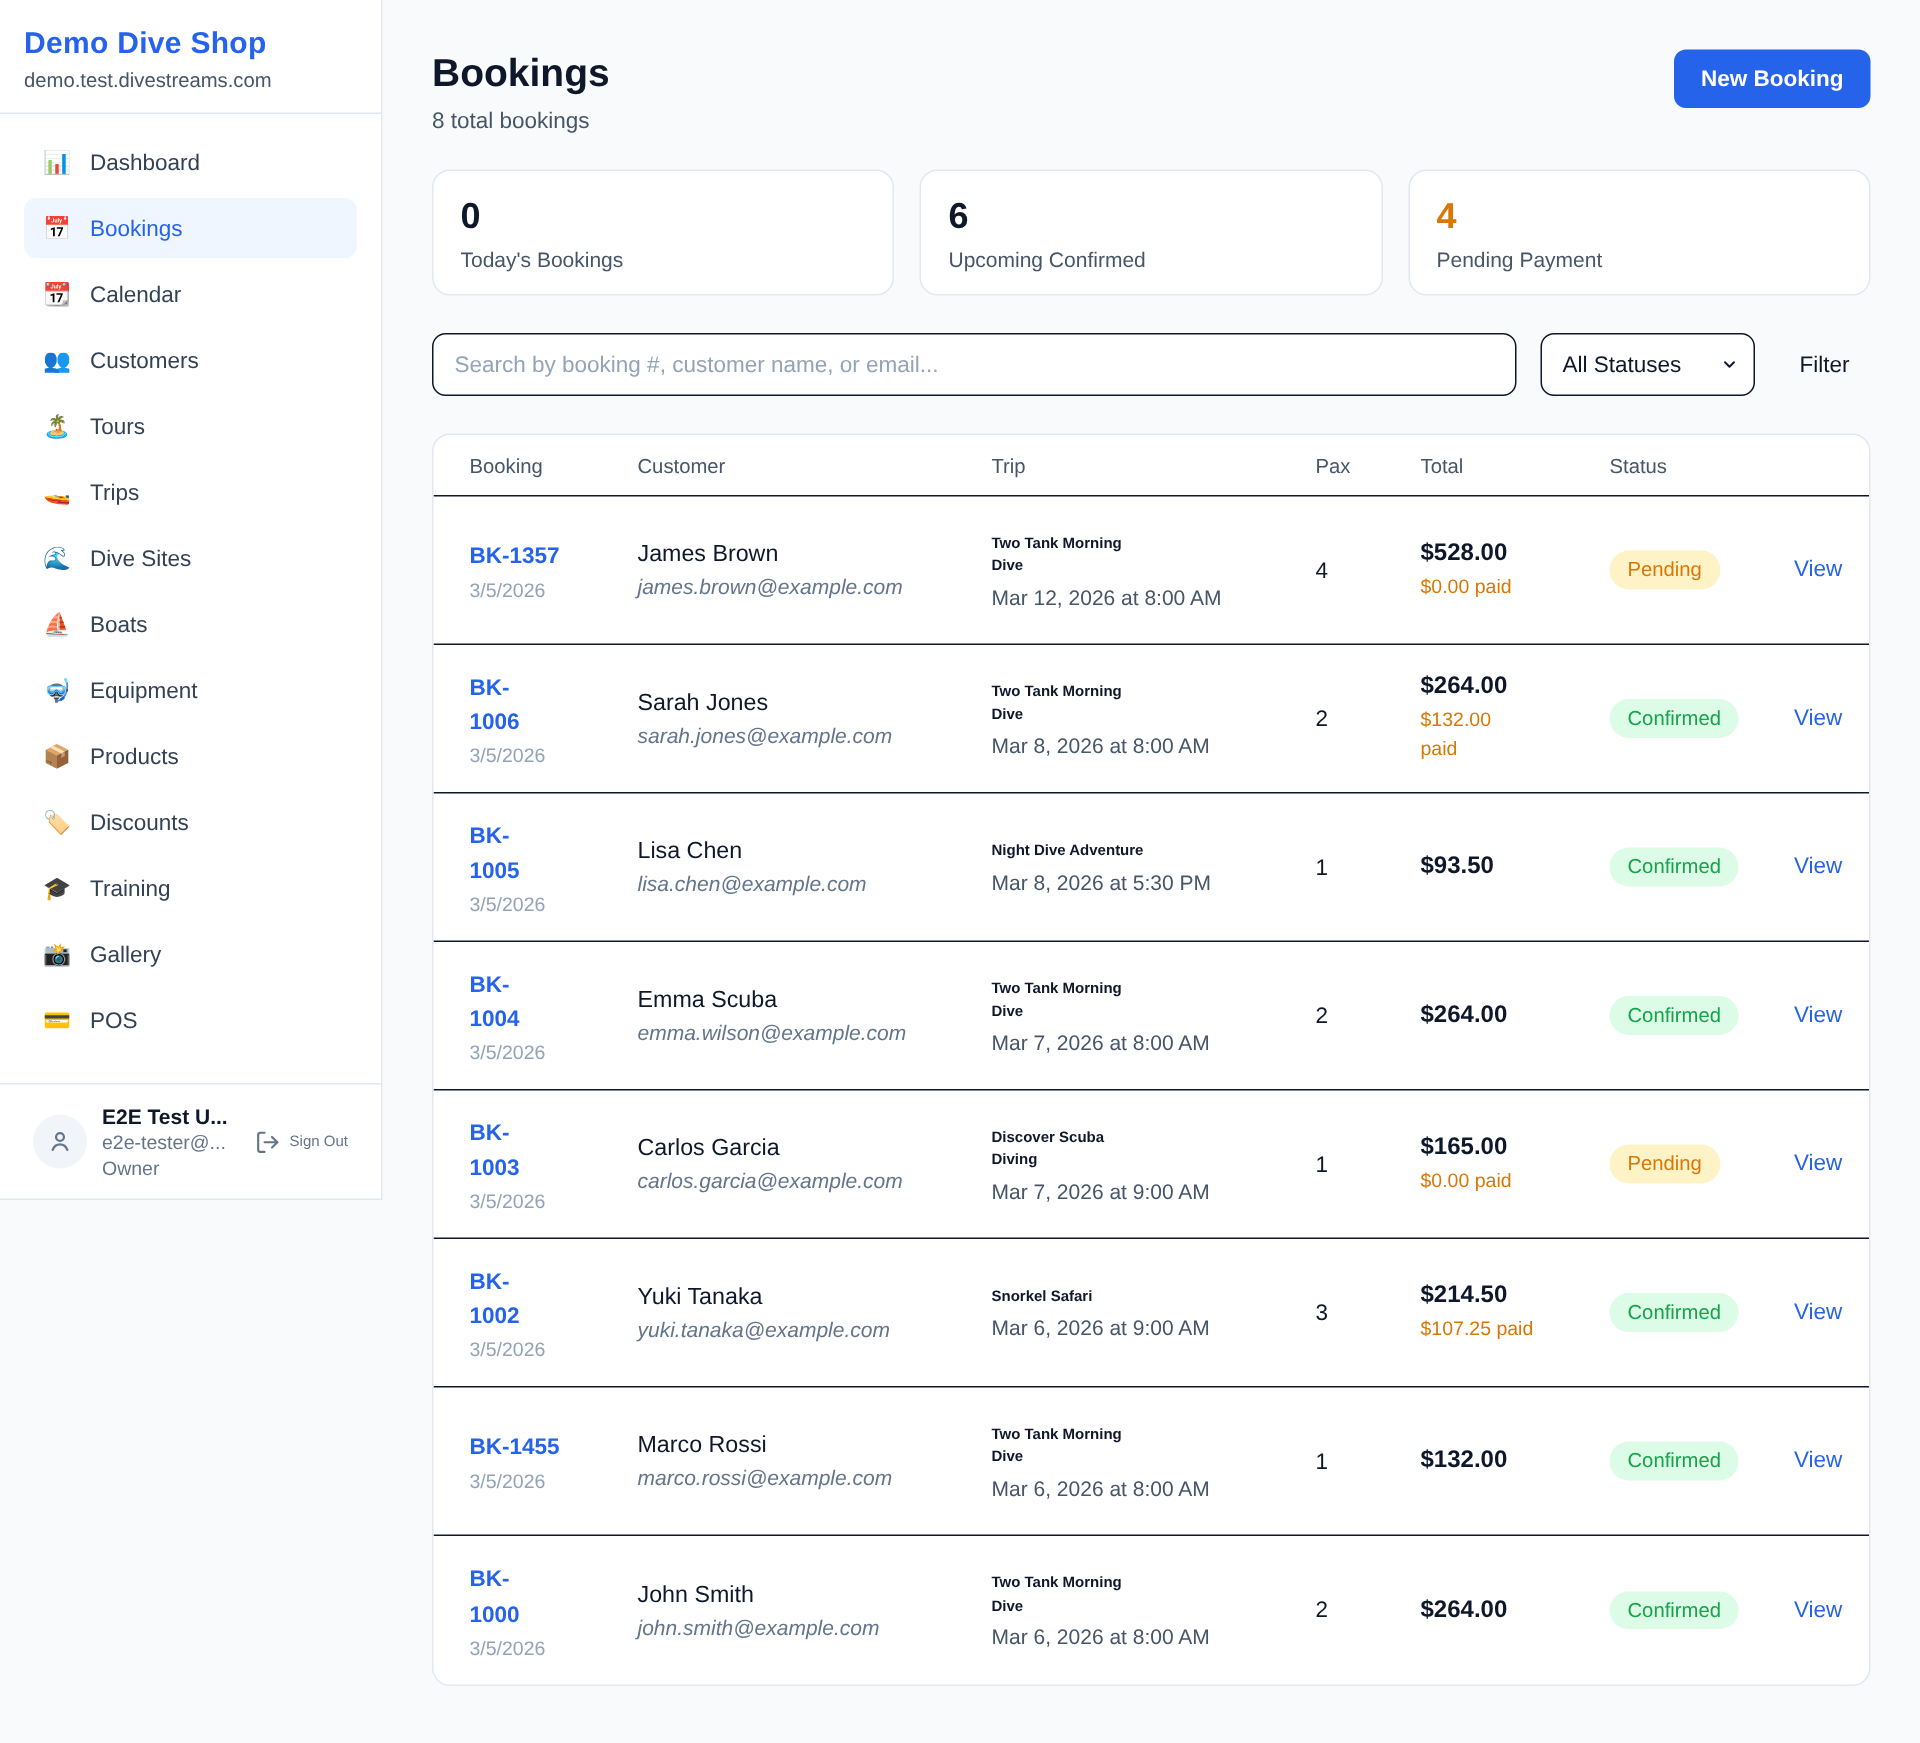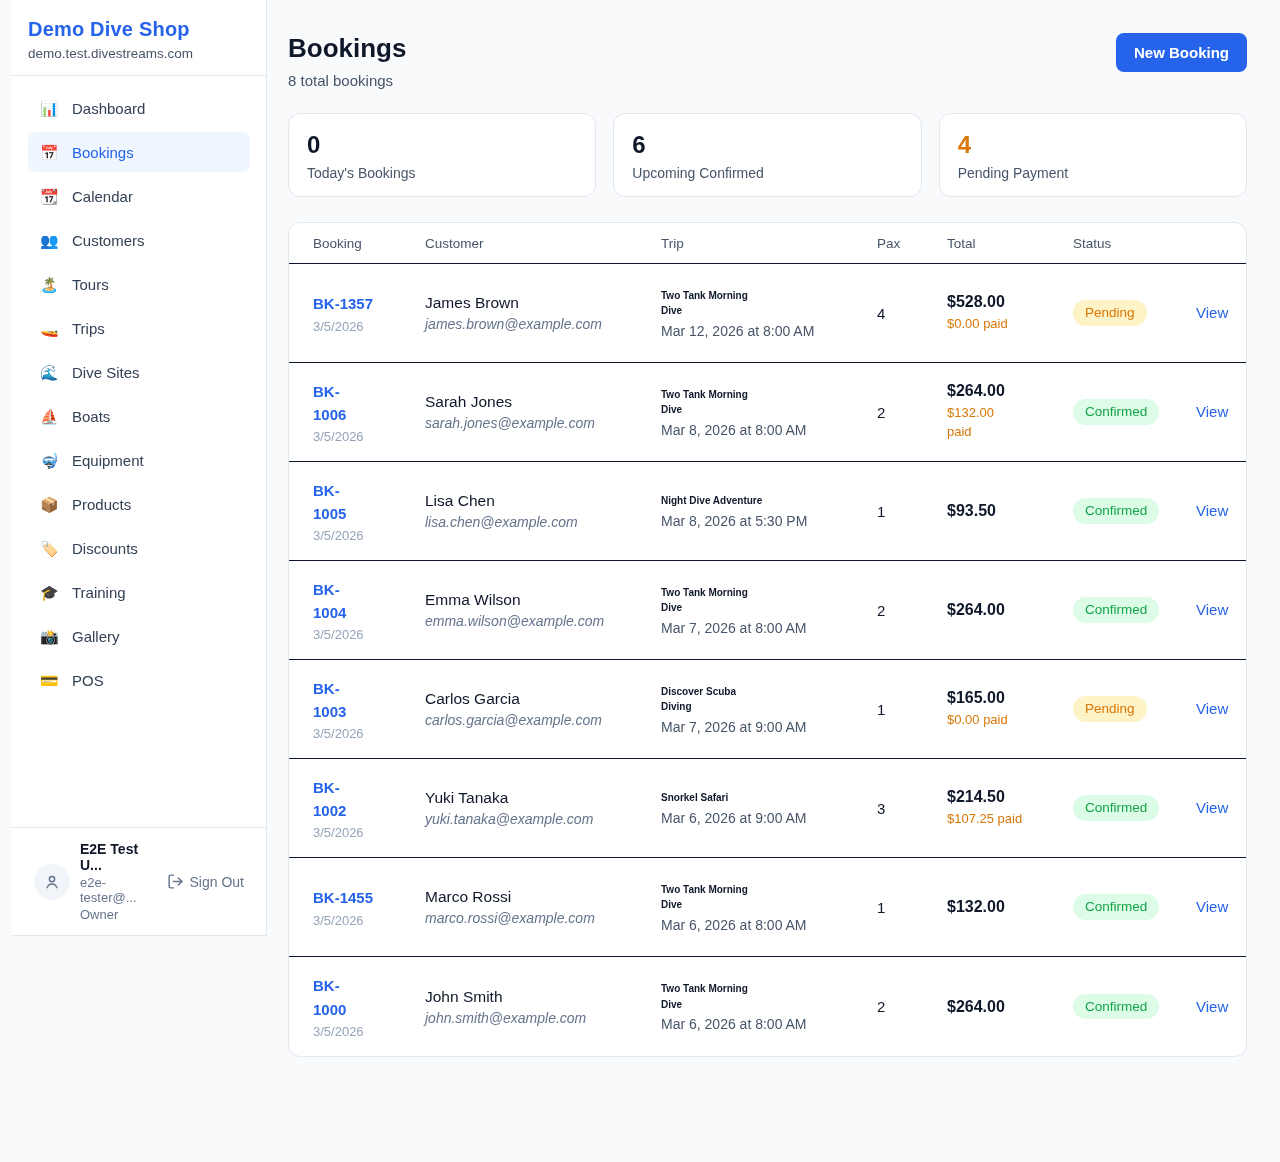--- a/index.html
+++ b/index.html
@@ -8,25 +8,25 @@
     width: 1280px; min-height: 1162px;
     background: #f8fafc;
     font-family: "Liberation Sans", "DejaVu Sans", sans-serif;
     color: #0f172a;
     position: relative;
   }
 
   
   .sidebar {
     position: absolute; left:0; top:0;
-    width: 255px; height: 936px;
+    width: 255px; height: 800px;
     background: #ffffff;
     border-right: 1px solid #e2e8f0;
     border-bottom: 1px solid #e2e8f0;
-    display: flex; flex-direction: column; margin-left: 12px;
+    display: flex; flex-direction: column;
   }
   .side-header { padding: 18px 16px 14px 16px; border-bottom: 1px solid #e2e8f0; }
   .shop-name { font-size: 20px; font-weight: 700; color: #2563eb; letter-spacing: .2px; }
   .shop-domain { font-size: 13.5px; color: #475569; margin-top: 5px; }
   .side-nav { padding: 12px 16px 4px 16px; }
   .nav-item {
     display: flex; align-items: center; gap: 12px;
     height: 40px; margin-bottom: 4px;
     padding: 0 12px; border-radius: 8px;
     font-size: 15px; color: #334155; cursor: pointer;
@@ -43,21 +43,21 @@
     width: 36px; height: 36px; border-radius: 50%;
     background: #f1f5f9; color:#64748b;
     display:flex; align-items:center; justify-content:center; flex:none;
   }
   .user-info { flex: 1; min-width: 0; }
   .user-name { font-size: 14px; font-weight: 700; color: #0f172a; }
   .user-email { font-size: 13px; color: #64748b; margin-top: 2px; }
   .user-role { font-size: 13px; color: #64748b; margin-top: 2px; }
   .signout {
     display: flex; align-items: center; gap: 6px;
-    color: #64748b; font-size: 14px; cursor: pointer; flex:none;
+    color: #64748b; font-size: 10px; cursor: pointer; flex:none;
   }
 
   
   .main { margin-left: 255px; padding: 33px; width: 1025px; }
   .page-header { display: flex; justify-content: space-between; align-items: flex-start; }
   .page-title { font-size: 26px; font-weight: 700; color: #0f172a; }
   .page-subtitle { font-size: 15px; color: #475569; margin-top: 8px; }
   .btn-primary {
     background: #2563eb; color: #fff; border: none;
     font-size: 15px; font-weight: 600;
@@ -247,20 +247,32 @@
     <div class="stat-card">
       <div class="stat-value">6</div>
       <div class="stat-label">Upcoming Confirmed</div>
     </div>
     <div class="stat-card">
       <div class="stat-value orange">4</div>
       <div class="stat-label">Pending Payment</div>
     </div>
   </div>
 
+  <div class="filter-row">
+    <input class="search-input" type="text" placeholder="Search by booking #, customer name, or email..." style="">
+    <div class="status-select">
+      <span>All Statuses</span>
+      <span>
+        <svg width="12" height="12" viewBox="0 0 24 24" fill="none" stroke="#0f172a" stroke-width="2.5" stroke-linecap="round" stroke-linejoin="round">
+          <polyline points="6 9 12 15 18 9"></polyline>
+        </svg>
+      </span>
+    </div>
+    <button class="filter-btn">Filter</button>
+  </div>
 
   <div class="table-card">
     <div class="thead">
       <div class="cell">Booking</div>
       <div class="cell">Customer</div>
       <div class="cell">Trip</div>
       <div class="cell">Pax</div>
       <div class="cell">Total</div>
       <div class="cell">Status</div>
       <div class="cell"></div>
@@ -346,21 +358,21 @@
       <a class="view-link">View</a>
     </div>
   </div>
         <div class="trow">
     <div class="cell cell-booking">
       <a class="booking-id">BK-
 1004</a>
       <div class="booking-date">3/5/2026</div>
     </div>
     <div class="cell cell-customer">
-      <div class="cust-name">Emma Wilson</div>
+      <div class="cust-name">Emma Scuba</div>
       <div class="cust-email">emma.wilson@example.com</div>
     </div>
     <div class="cell cell-trip">
       <div class="trip-name">Two Tank Morning
 Dive</div>
       <div class="trip-time">Mar 7, 2026 at 8:00 AM</div>
     </div>
     <div class="cell cell-pax">2</div>
     <div class="cell cell-total">
       <div class="total-amt">$264.00</div>

